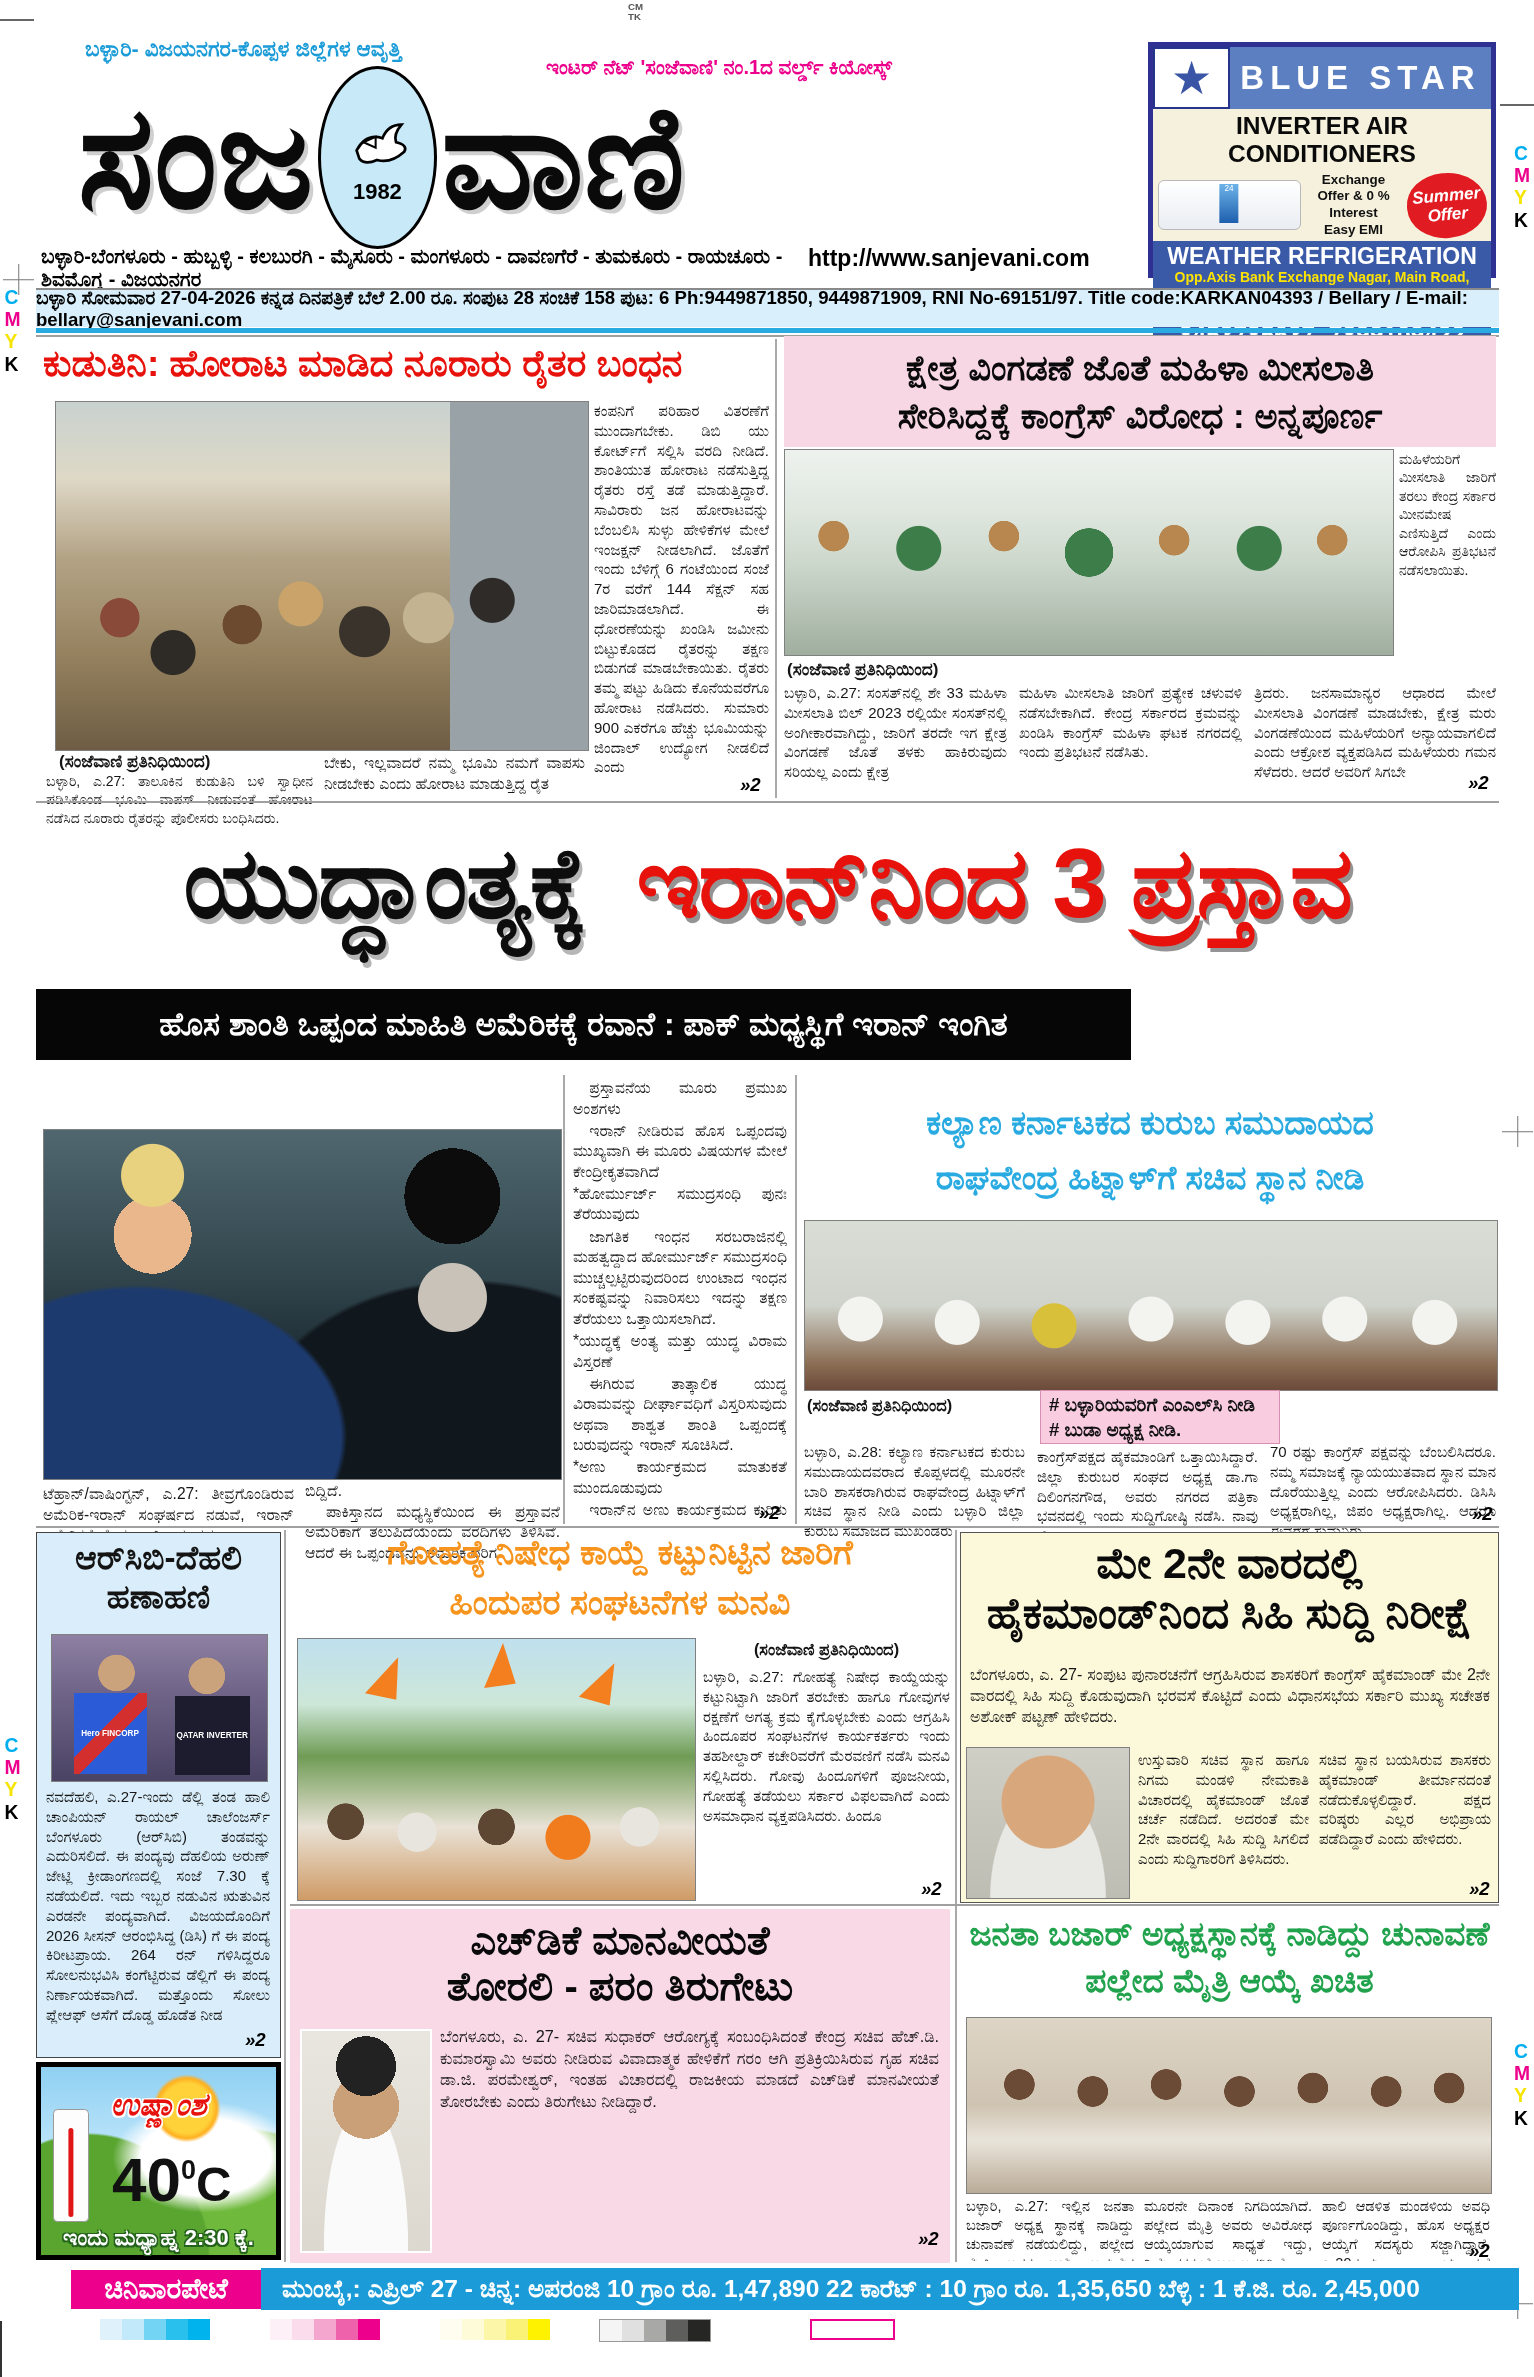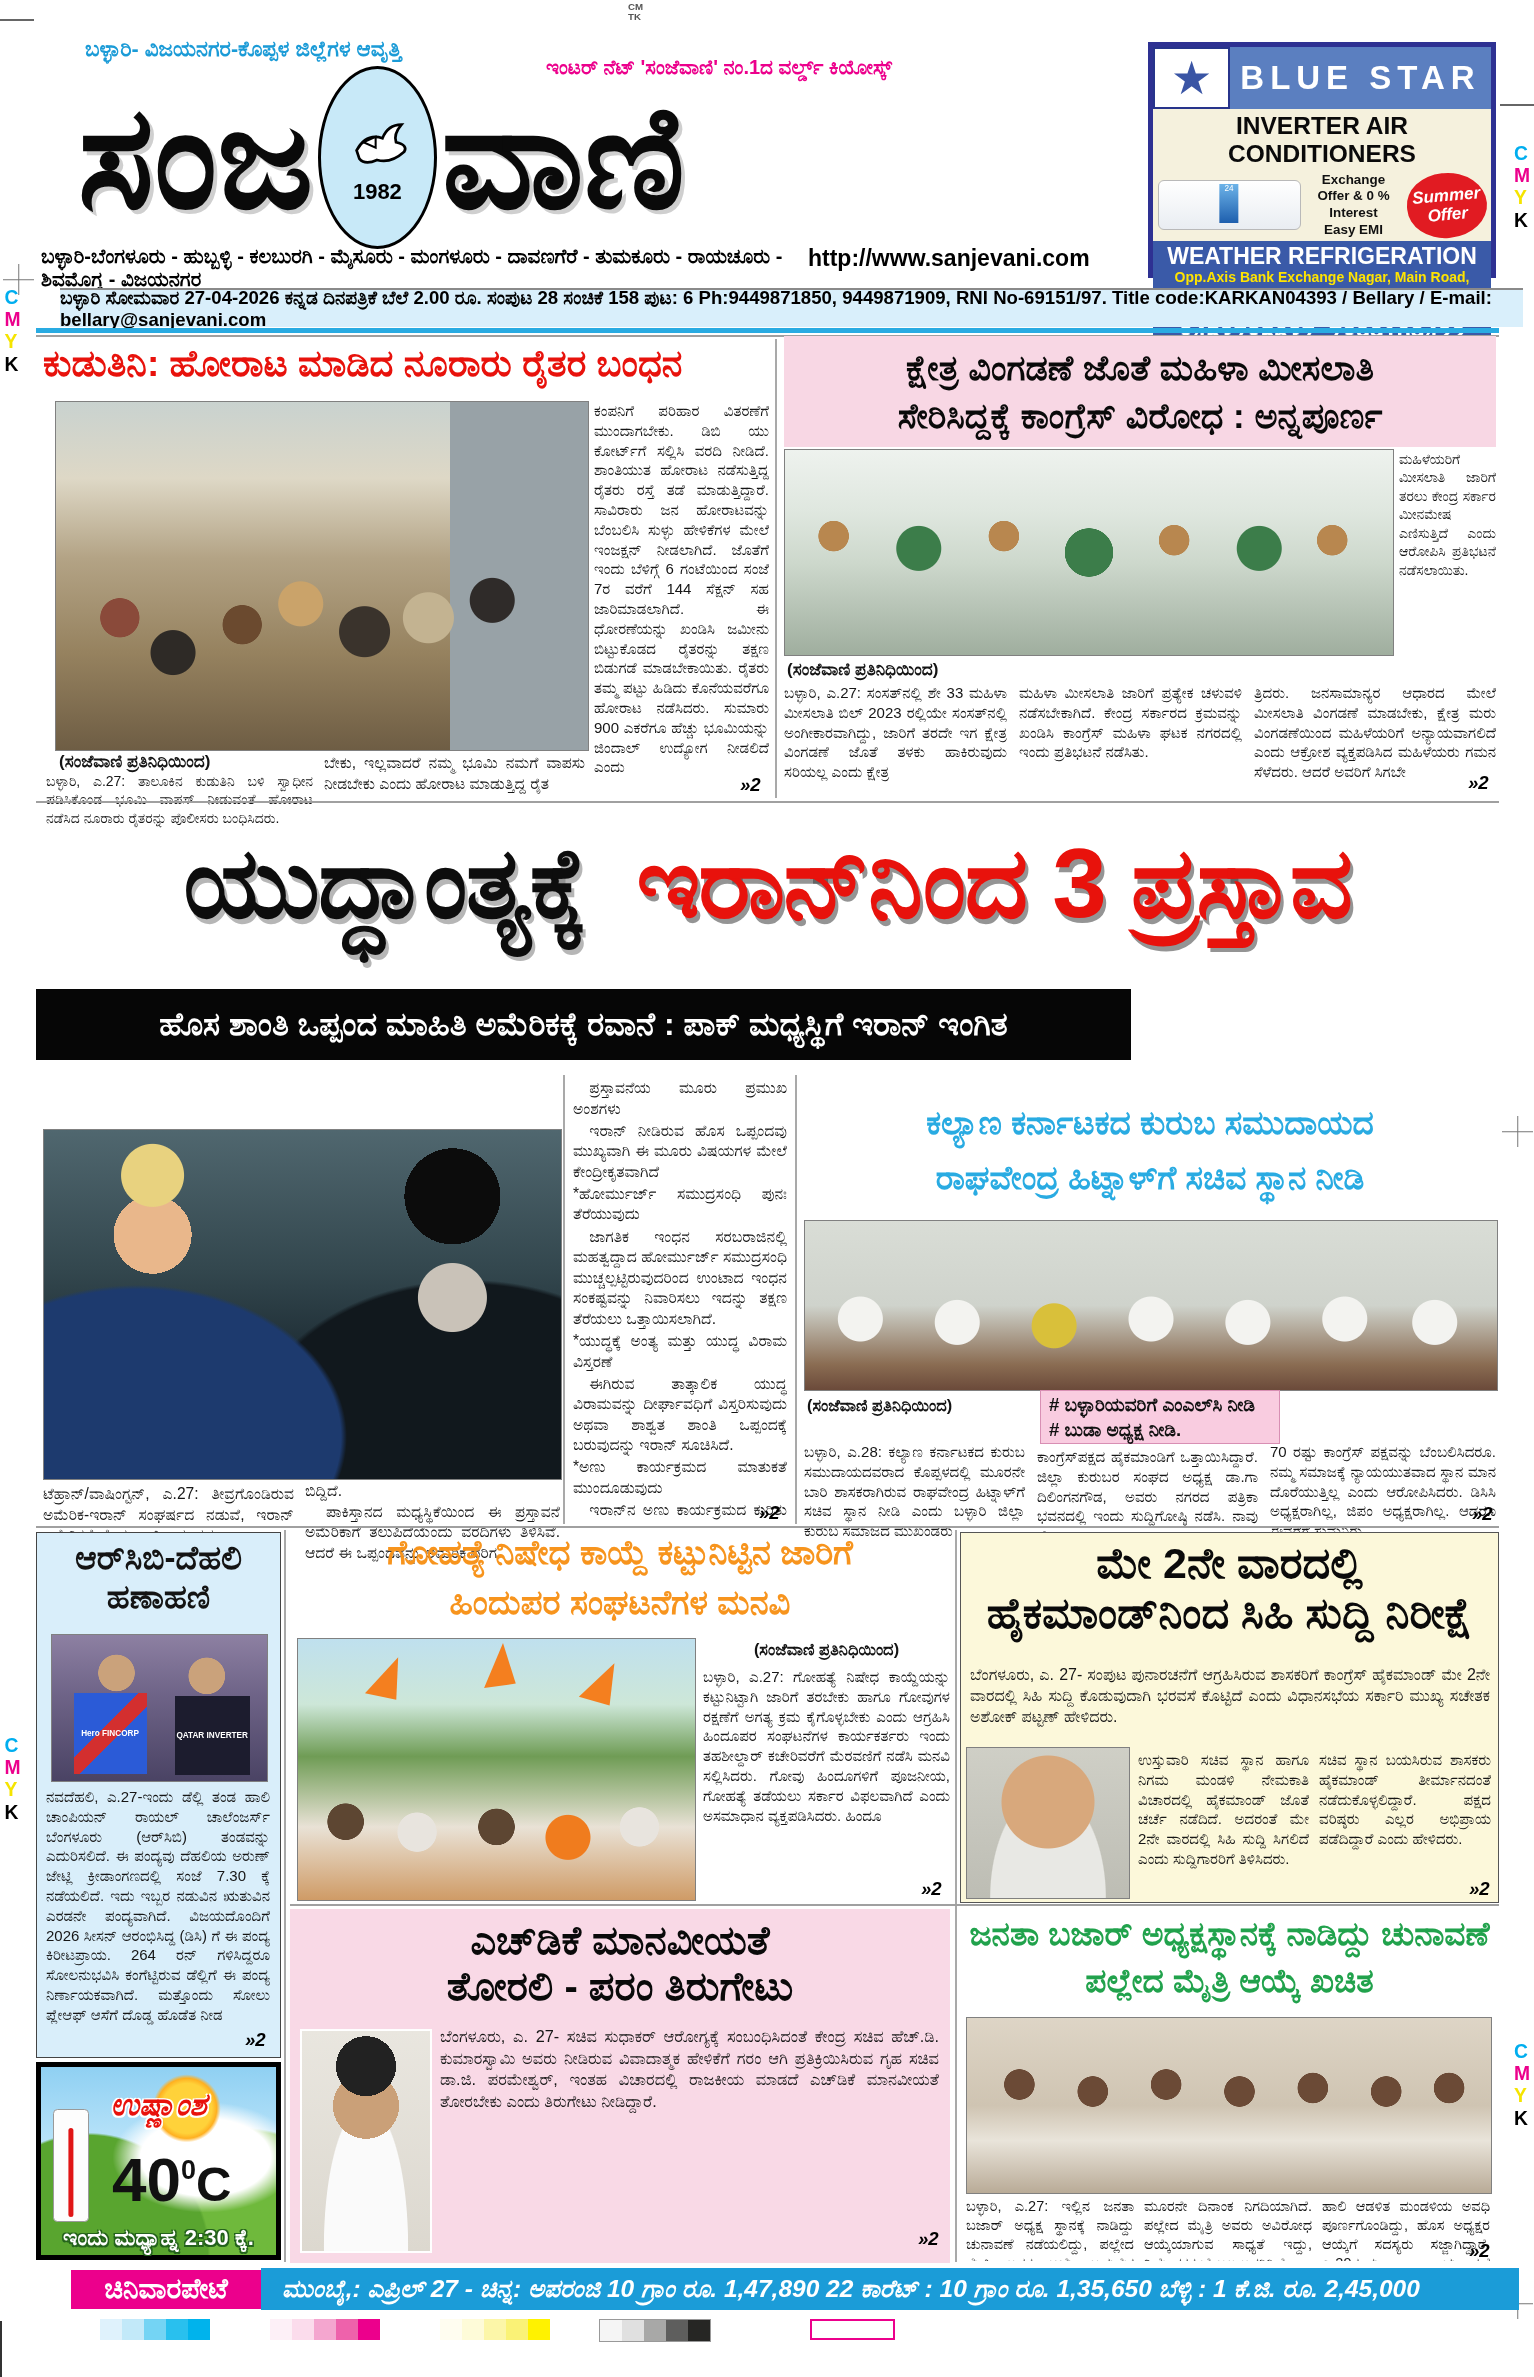--- a/index.html
+++ b/index.html
@@ -132,21 +132,21 @@
   #weather .temp{font-weight:900;color:#111;}
   #weather .wtime{font-weight:900;font-size:22px;color:#fff;text-align:center;
       text-shadow:1.5px 1.5px 0 #23611c,-1.5px 1.5px 0 #23611c,1.5px -1.5px 0 #23611c,-1.5px -1.5px 0 #23611c;}
   .thermo{position:absolute;width:34px;height:111px;background:#fdfdfd;border:1.5px solid #9a9a9a;border-radius:4.5px;}
   .thermo i{position:absolute;left:50%;transform:translateX(-50%);bottom:4.5px;width:5.2px;height:89px;background:#e01616;border-radius:3px;}
   
   #tagbox{background:#f9cce0;border:0.7px solid #d88fb4;display:flex;flex-direction:column;justify-content:center;
       padding:3px 7.4px;font-weight:900;font-size:18.6px;line-height:1.35;color:#111;}
   
   #gold-label{background:#ec008c;color:#fff;font-weight:900;font-size:28px;display:flex;align-items:center;justify-content:center;}
-  #gold-bar{background:#1b9cd8;color:#fff;font-weight:700;font-size:24.5px;display:flex;align-items:center;padding-left:21px;font-style:italic;}
+  #gold-bar{background:#1b9cd8;color:#fff;font-weight:700;font-size:24.5px;display:flex;align-items:center;padding-left:21px;}
   
   .cmyk{display:flex;flex-direction:column;font-weight:900;font-size:19.3px;line-height:1.15;}
   .cmyk span:nth-child(1){color:#00aeef}.cmyk span:nth-child(2){color:#ec008c}
   .cmyk span:nth-child(3){color:#f5e400}.cmyk span:nth-child(4){color:#000}
   .plus{position:absolute;width:31px;height:31px;}
   .plus:before,.plus:after{content:"";position:absolute;background:#777;}
   .plus:before{left:50%;top:0;width:1.5px;height:100%;transform:translateX(-50%);}
   .plus:after{top:50%;left:0;height:1.5px;width:100%;transform:translateY(-50%);}
   .swatches{position:absolute;display:flex;}
   .swatches div{width:22px;height:21px;}
@@ -231,21 +231,21 @@
       </div>
     </div>
     <div class="botband">
       <div class="dealer">WEATHER REFRIGERATION</div>
       <div class="addr1">Opp.Axis Bank Exchange Nagar, Main Road, Ballari.</div>
       <div class="addr2">#2, Balaji Rao Road, Vaddarbanda, Ballari</div>
       <div class="phones">8453785637, 7899109422</div>
     </div>
   </div>
 
-  <div id="dateline" class="abs" style="left:36px;top:288px;width:1463px;height:37px;margin-left:24px;">
+  <div id="dateline" class="abs" style="left:36px;top:288px;width:1463px;height:37px;">
     <span>ಬಳ್ಳಾರಿ ಸೋಮವಾರ 27-04-2026 ಕನ್ನಡ ದಿನಪತ್ರಿಕೆ ಬೆಲೆ 2.00 ರೂ. ಸಂಪುಟ 28 ಸಂಚಿಕೆ 158 ಪುಟ: 6 Ph:9449871850, 9449871909, RNI No-69151/97. Title code:KARKAN04393 / Bellary / E-mail: bellary@sanjevani.com</span>
   </div>
   <div class="abs" style="left:36px;top:328px;width:1463px;height:4.5px;background:#29abe2;"></div>
   <div class="hrule" style="left:36px;top:335px;width:1463px;"></div>
 
   <div class="abs nowrap h900 red" style="left:43px;top:343px;font-size:37px;">ಕುಡುತಿನಿ: ಹೋರಾಟ ಮಾಡಿದ ನೂರಾರು ರೈತರ ಬಂಧನ</div>
   <div class="ph ph-protest" style="left:55px;top:401px;width:532px;height:348px;"></div>
   <div class="abs cap" style="left:59px;top:752px;font-size:17px;">(ಸಂಜೆವಾಣಿ ಪ್ರತಿನಿಧಿಯಿಂದ)</div>
   <div class="abs jtext" style="left:46px;top:772px;width:267px;font-size:14px;">ಬಳ್ಳಾರಿ, ಎ.27: ತಾಲೂಕಿನ ಕುಡುತಿನಿ ಬಳಿ ಸ್ವಾಧೀನ ಪಡಿಸಿಕೊಂಡ ಭೂಮಿ ವಾಪಸ್ ನೀಡುವಂತೆ ಹೋರಾಟ ನಡೆಸಿದ ನೂರಾರು ರೈತರನ್ನು ಪೊಲೀಸರು ಬಂಧಿಸಿದರು.</div>
   <div class="abs jtext" style="left:324px;top:753px;width:261px;font-size:15.6px;">ಬೇಕು, ಇಲ್ಲವಾದರೆ ನಮ್ಮ ಭೂಮಿ ನಮಗೆ ವಾಪಸು ನೀಡಬೇಕು ಎಂದು ಹೋರಾಟ ಮಾಡುತ್ತಿದ್ದ ರೈತ</div>

